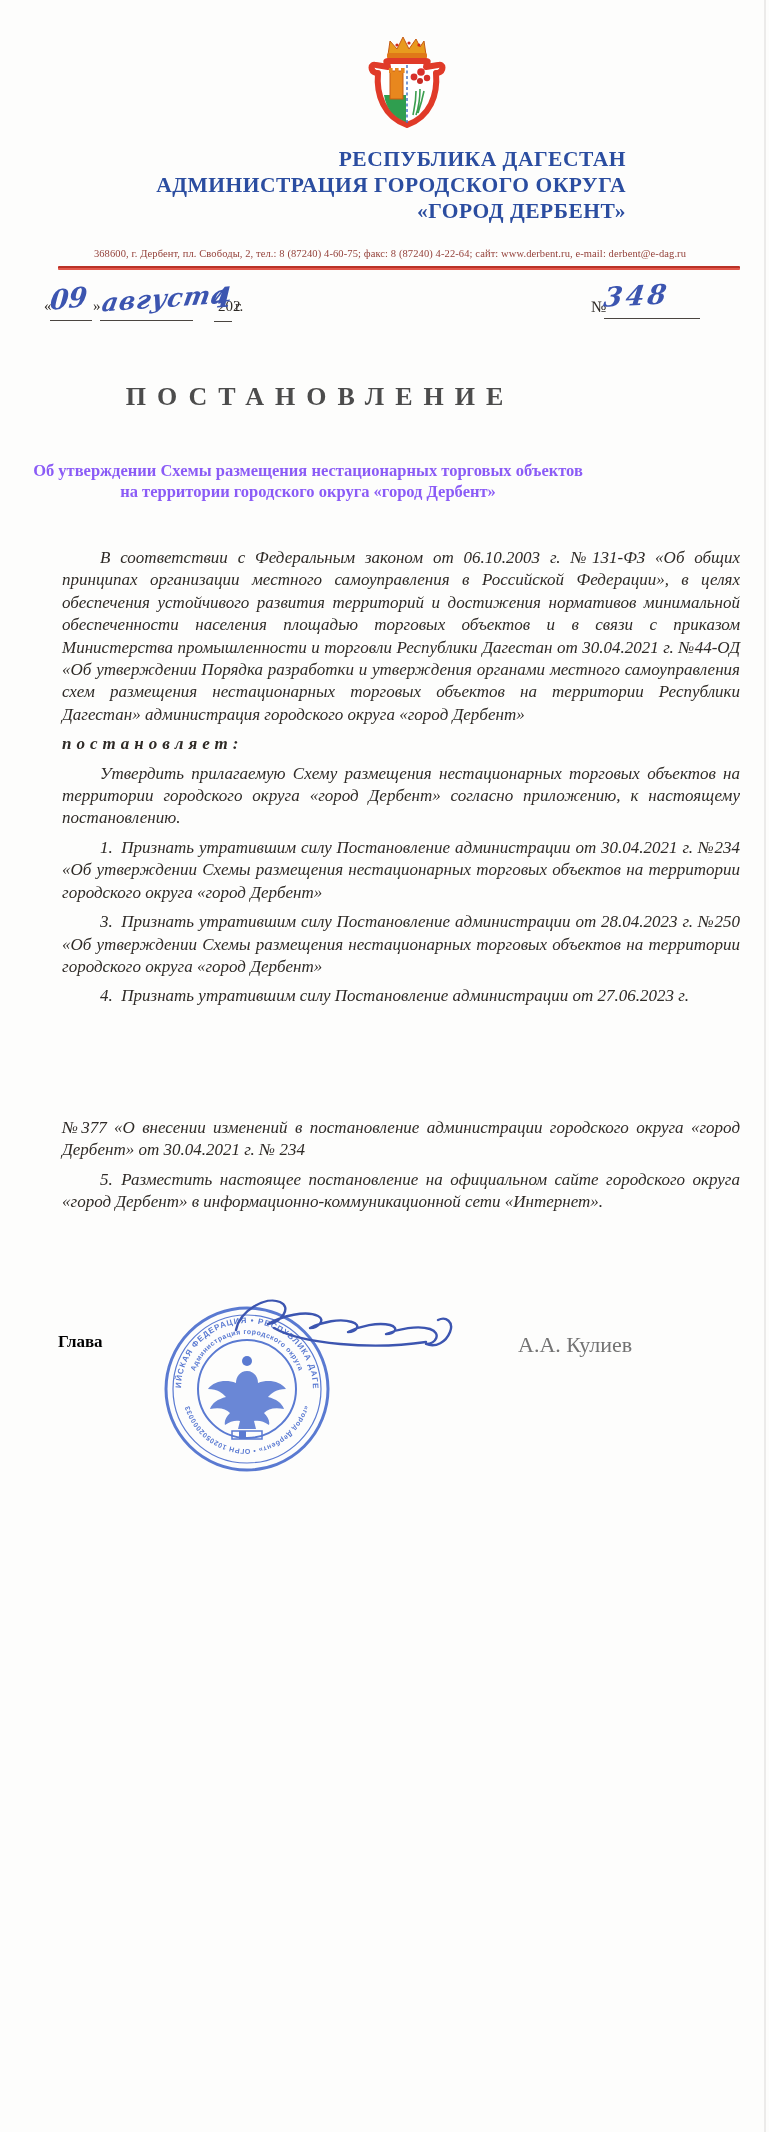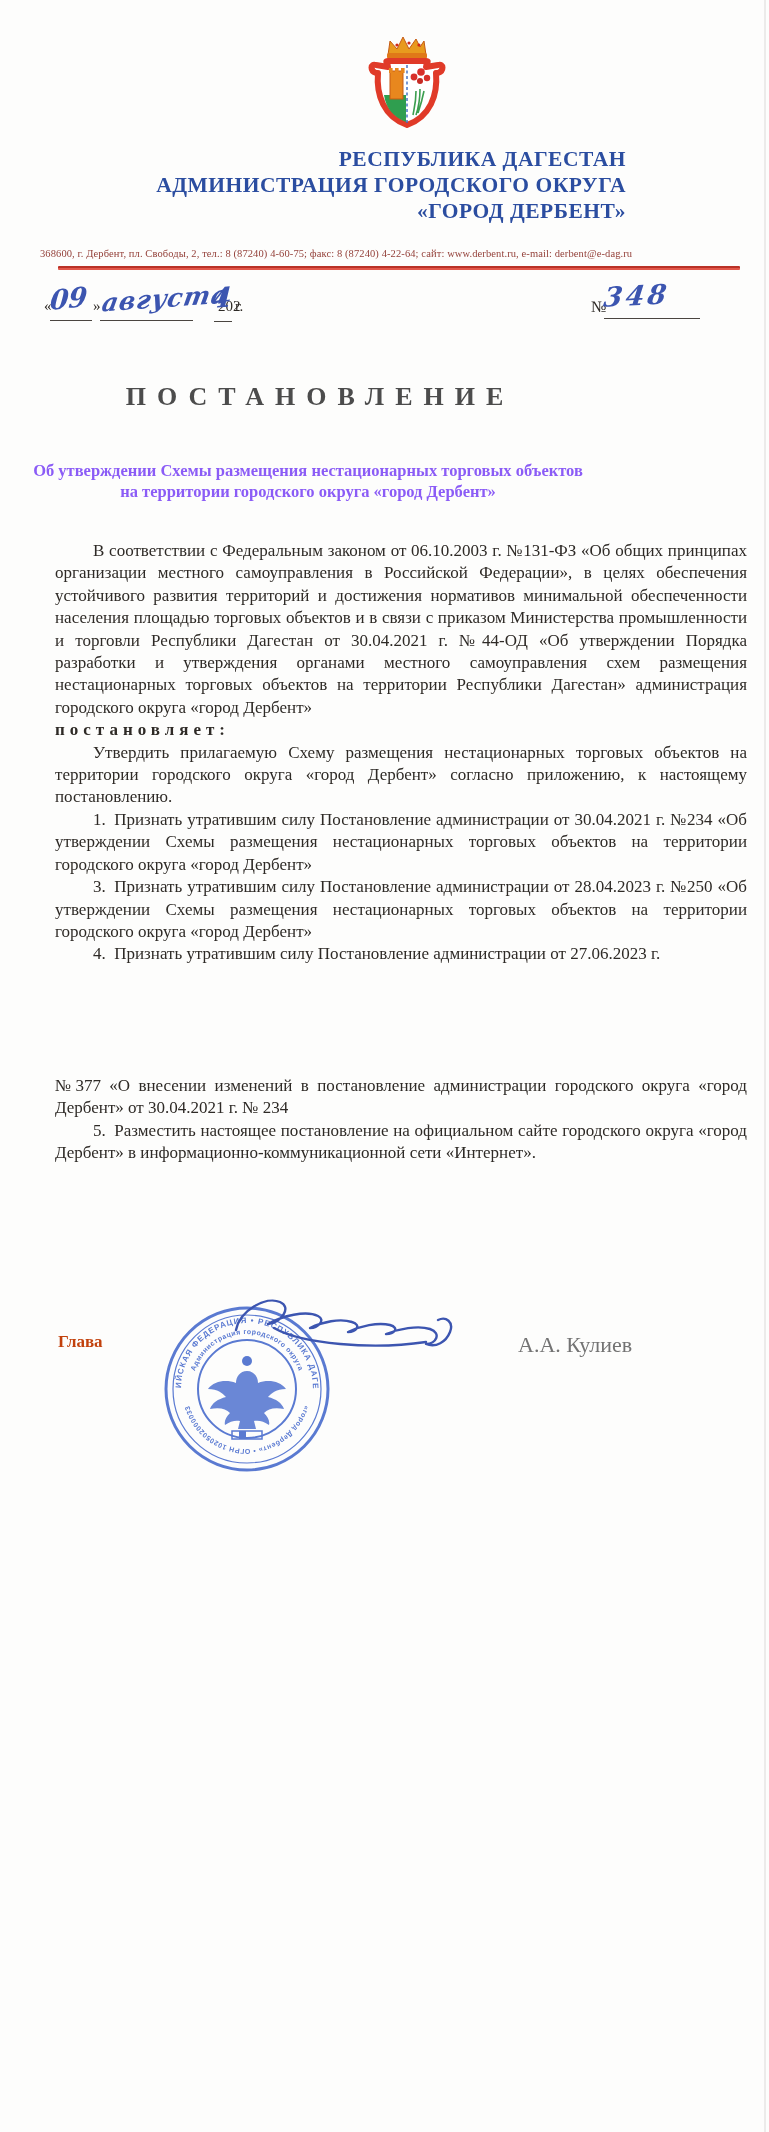--- a/index.html
+++ b/index.html
@@ -10,21 +10,21 @@
   }
   .scan-edge{position:absolute;right:3px;top:0;width:2px;height:100%;background:#ecebea;}
   
   .emblem{position:absolute;left:366px;top:33px;width:82px;height:99px;}
   .header-text{
     position:absolute;left:0;top:146px;width:626px;text-align:right;
     color:var(--header-blue,#2b4da0);font-weight:bold;
     font-size:21.5px;line-height:26px;letter-spacing:.5px;
   }
   .contact-line{
-    position:absolute;left:40px;top:248px;width:700px;
+    position:absolute;left:40px;top:248px;width:700px;text-align:center;
     color:var(--contact-maroon,#94413a);font-size:10.5px;letter-spacing:.1px;
   }
   .red-rule{
     position:absolute;left:58px;top:266px;width:682px;height:4px;
     background:linear-gradient(180deg,#b93227 0 50%,#e2574a 50% 100%);
     border-radius:1px;
   }
   
   .dateline{position:absolute;left:0;top:284px;width:769px;height:50px;font-size:15px;color:#2e2a26;}
   .dl-printed{position:absolute;top:14px;}
@@ -55,26 +55,26 @@
   .subject{
     position:absolute;left:28px;top:460px;width:560px;text-align:center;
     font-size:16.5px;font-weight:bold;line-height:21px;color:#8b5cf6;
   }
   
   .body-block{
     position:absolute;left:55px;top:540px;width:692px;
     font-size:17px;line-height:22.4px;color:var(--body-ink,#2e2a26);
     text-align:justify;
   }
-  .body-block p{margin:0;}
+  .body-block p{margin:7px;font-style:italic;}
   .indent{text-indent:38px;}
   .resolve{font-weight:bold;letter-spacing:5px;}
   .cont-gap{margin-top:109px !important;}
   
-  .sig-position{position:absolute;left:58px;top:1332px;font-size:17px;font-weight:bold;color:#c2410c;}
+  .sig-position{position:absolute;left:58px;top:1332px;font-size:17px;font-weight:bold;color:#000000;}
   .sig-name{position:absolute;left:518px;top:1332px;font-size:22px;font-weight:normal;color:#737373;}
   .stamp{position:absolute;left:160px;top:1299px;width:174px;height:180px;opacity:.88;}
   .signature-ink{position:absolute;left:222px;top:1292px;width:268px;height:78px;}
 </style>
 </head>
 <body>
 
 <div class="page">
   <div class="scan-edge"></div>
 

